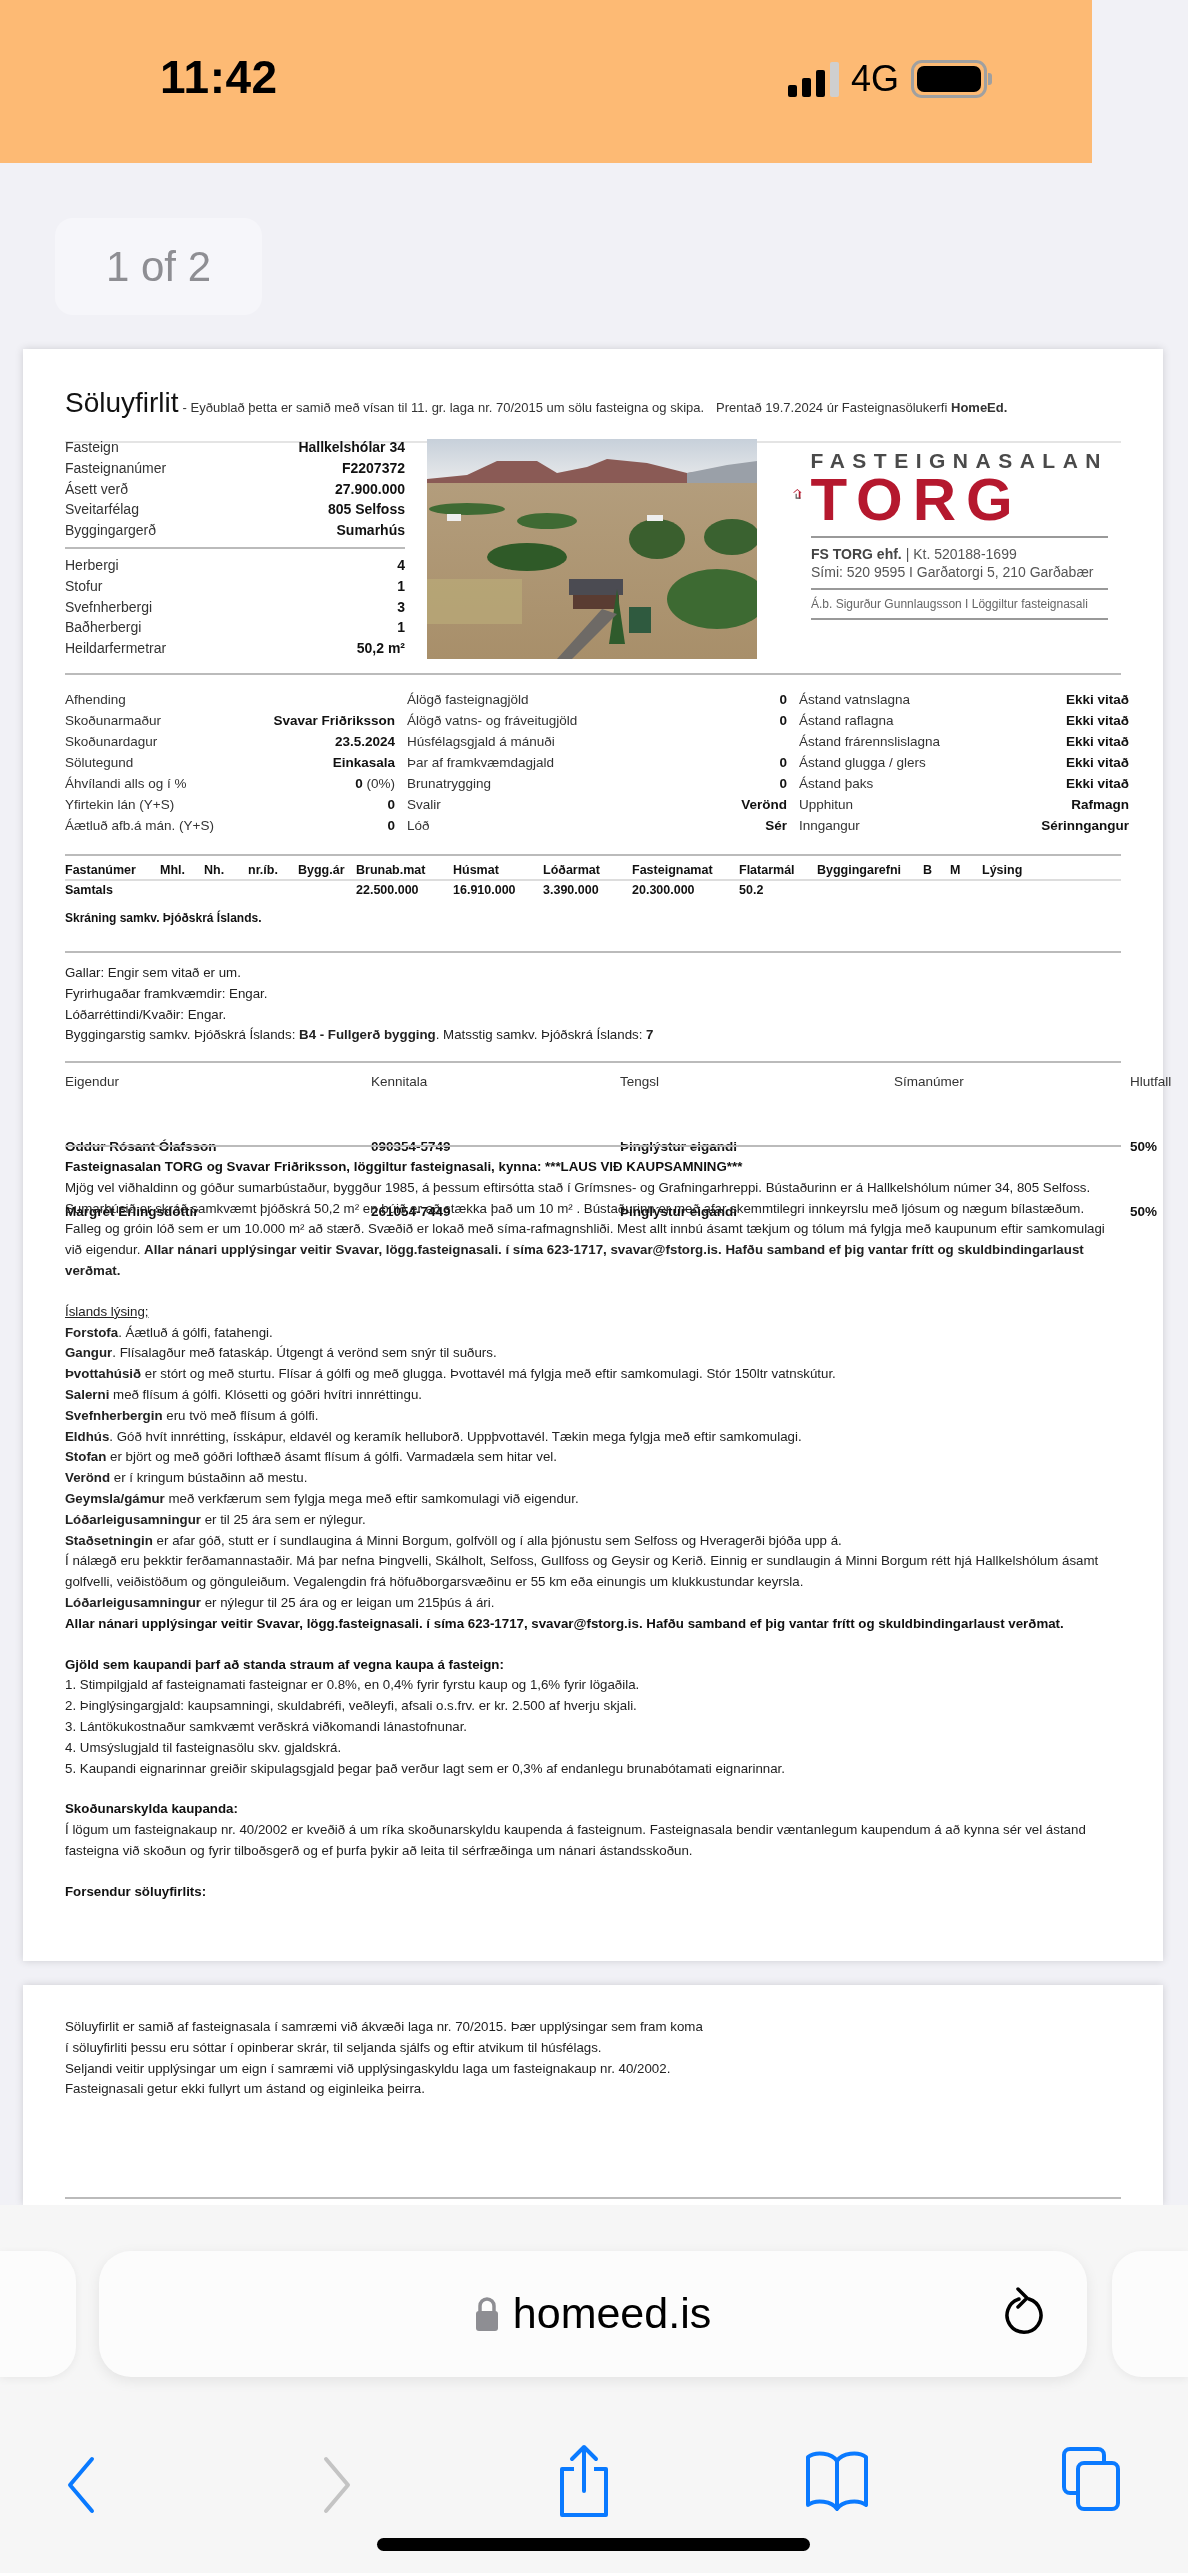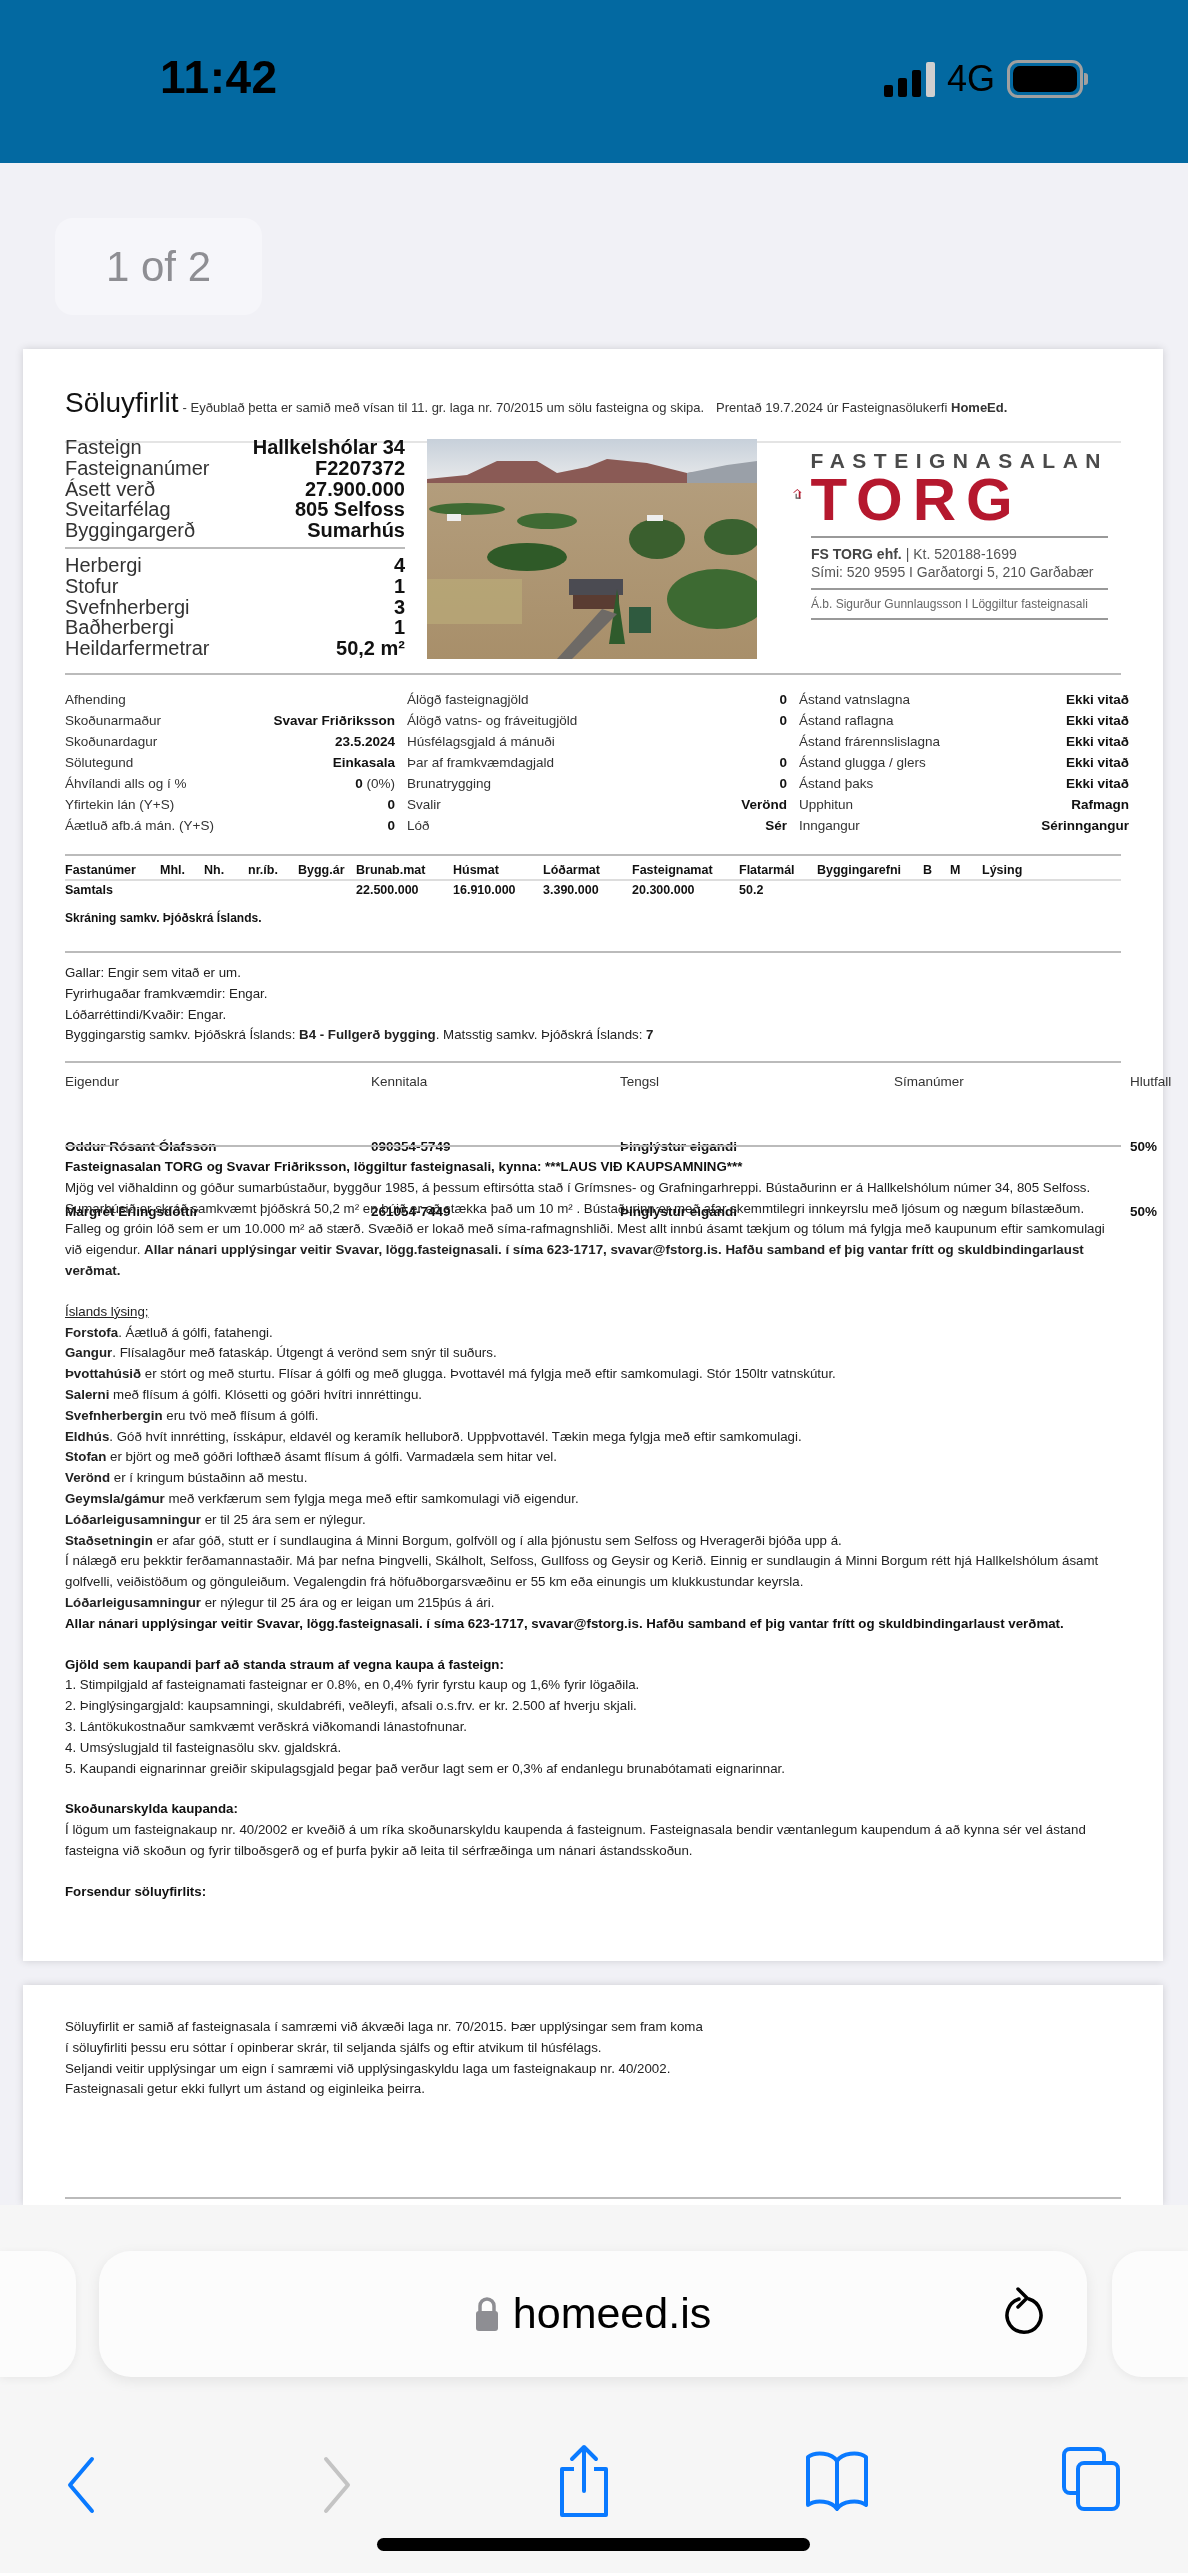--- a/index.html
+++ b/index.html
@@ -1,20 +1,20 @@
 <!DOCTYPE html>
 <html><head>
 <meta charset="utf-8">
 <style>
   * { box-sizing: border-box; margin: 0; padding: 0; }
   html, body { width: 1188px; height: 2573px; overflow: hidden; }
   body { background: #f1f1f6; font-family: "Liberation Sans", sans-serif; color: #1c1c1e; position: relative; }
 
   
-  .statusbar { position: absolute; left: 0; top: 0; width: 1188px; height: 163px; background: #0369a1; }
+  .statusbar { position: absolute; left: 0; top: 0; width: 1092px; height: 163px; background: #fdba74; }
   .sb-time { position: absolute; left: 160px; top: 50px; font-size: 46px; font-weight: 600; letter-spacing: 0.5px; color: #000; }
   .sb-right { position: absolute; right: 105px; top: 58px; display: flex; align-items: center; gap: 12px; }
   .signal { display: flex; align-items: flex-end; gap: 5px; height: 36px; }
   .signal span { width: 9px; border-radius: 2px; background: #000; }
   .signal span.off { background: #cfcfcf; }
   .net { font-size: 36px; font-weight: 500; color: #000; }
   .battery { width: 76px; height: 38px; border: 3px solid #a0a0a0; border-radius: 11px; padding: 3px; position: relative; }
   .battery .fill { width: 100%; height: 100%; background: #000; border-radius: 7px; }
   .battery::after { content: ""; position: absolute; right: -8px; top: 10px; width: 4px; height: 12px; background: #a0a0a0; border-radius: 0 3px 3px 0; }
 
@@ -25,21 +25,21 @@
   .page { position: absolute; left: 23px; top: 349px; width: 1140px; height: 1612px; background: #fff; box-shadow: 0 0 8px rgba(0,0,0,0.15); }
   .page2 { position: absolute; left: 23px; top: 1985px; width: 1140px; height: 220px; background: #fff; box-shadow: 0 0 8px rgba(0,0,0,0.15); overflow: hidden; }
   .inner { position: absolute; left: 42px; right: 42px; }
   .b { font-weight: 700; color: #111; }
 
   .title-row { top: 38px; display: flex; align-items: baseline; border-bottom: 2px solid #e4e4e4; padding-bottom: 22px; }
   .title-big { font-size: 28px; color: #111; }
   .title-sub { font-size: 13px; color: #333; margin-left: 4px; white-space: nowrap; }
   .title-print { font-size: 13px; color: #333; margin-left: 12px; white-space: nowrap; }
 
-  .kv { display: flex; justify-content: space-between; font-size: 20px; line-height: 20.8px; color: #333; }
+  .kv { display: flex; justify-content: space-between; font-size: 14px; line-height: 20.8px; color: #333; }
   .kv .v { font-weight: 700; color: #111; }
   .kvblock1 { top: 88px; width: 340px; }
   .kvblock1 .sep { border-top: 2px solid #bbb; margin: 6px 0 6px; }
 
   .photo { position: absolute; left: 404px; top: 90px; width: 330px; height: 220px; overflow: hidden; }
 
   .logo { position: absolute; left: 770px; top: 100px; width: 315px; }
   .logo-top { display: flex; align-items: flex-end; }
   .logo-words { margin-left: 8px; }
   .logo-fast { font-size: 21px; letter-spacing: 7.5px; color: #4a4a4a; font-weight: 700; }

